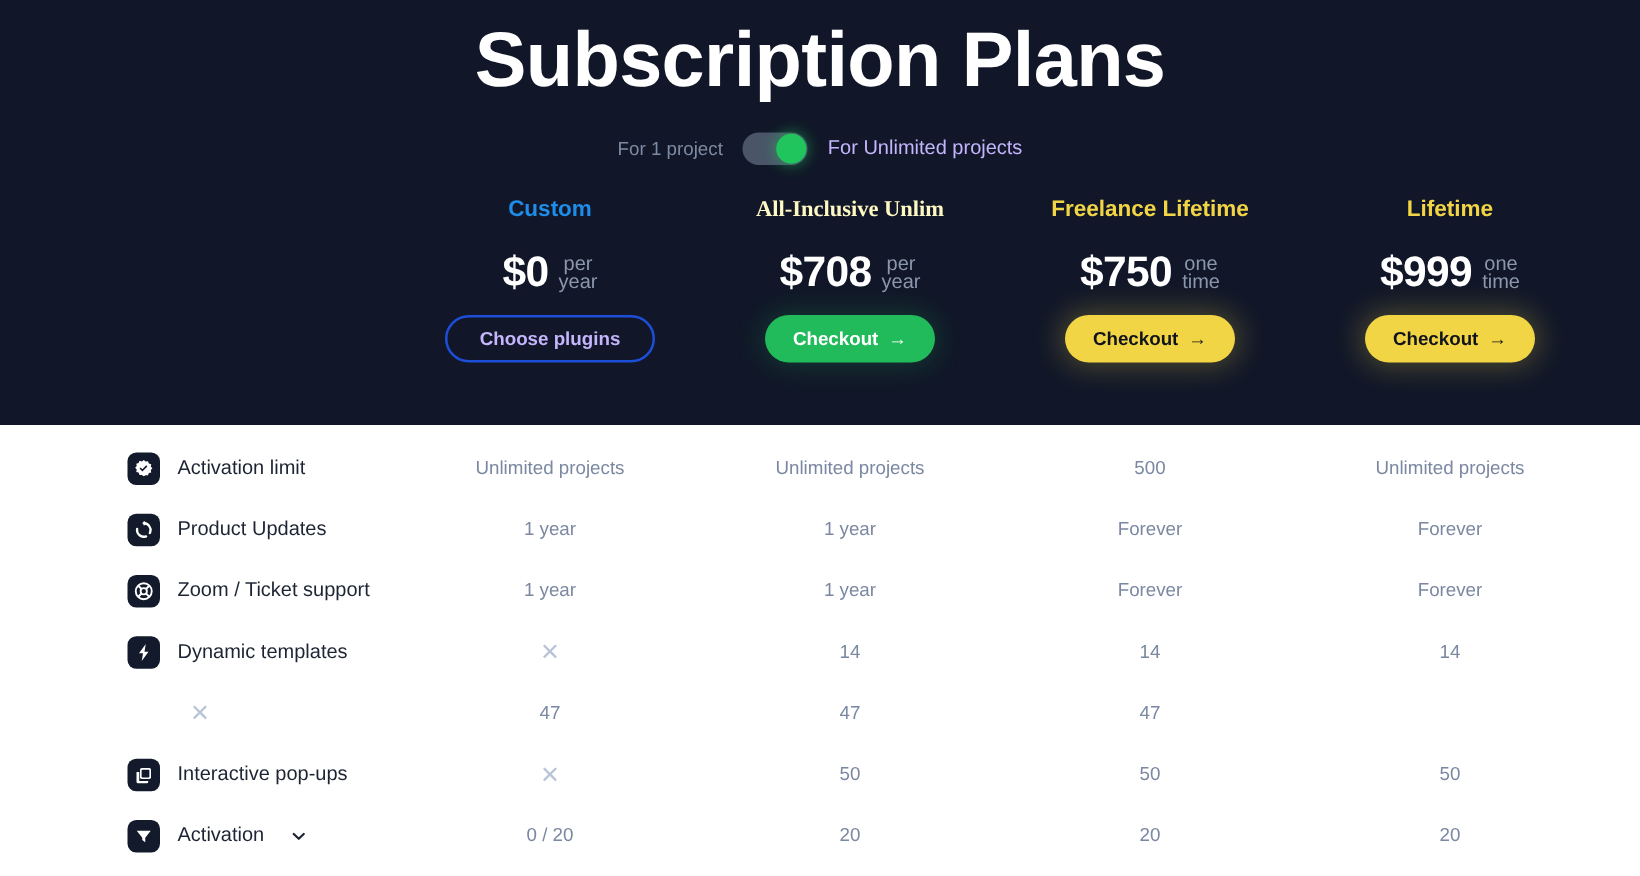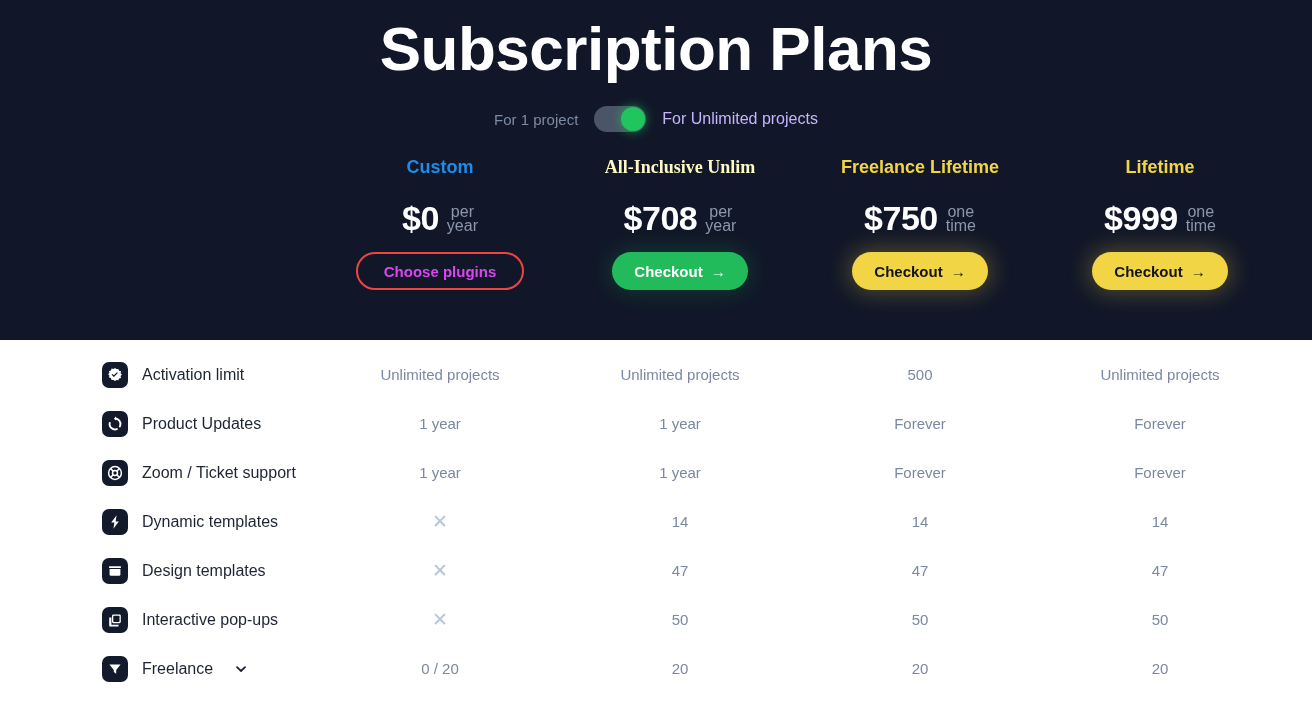--- a/index.html
+++ b/index.html
@@ -119,22 +119,22 @@
     border-radius: 19px;
     font-size: 15px;
     font-weight: bold;
     cursor: pointer;
     border: none;
     font-family: "Liberation Sans", sans-serif;
     white-space: nowrap;
   }
   .btn-outline-blue {
     background: transparent;
-    border: 2px solid #ef4444;
-    color: #d946ef;
+    border: 2px solid #1d4ed8;
+    color: #c4b5fd;
     padding: 0 26px;
   }
   .btn-green {
     background: #22bb5b;
     color: #ffffff;
     box-shadow: 0 0 22px 2px rgba(34,187,91,0.22);
   }
   .btn-yellow {
     background: #f2d544;
     color: #12141c;
@@ -336,29 +336,20 @@
       </div>
       <div class="cell cell-x">
         <span style="color:#b9c4d6;font-size:19px;">✕</span>
       </div>
       <div class="cell">14</div>
       <div class="cell">14</div>
       <div class="cell">14</div>
     </div>
 
     <div class="trow">
-      <div class="feat">
-        <span class="feat-icon">
-          <svg width="16" height="16" viewBox="0 0 16 16">
-            <rect x="2" y="3.2" width="12" height="1.8" rx="0.6" fill="#ffffff"></rect>
-            <path fill="#ffffff" d="M2.6 6h10.8v5.4a1.4 1.4 0 0 1-1.4 1.4H4a1.4 1.4 0 0 1-1.4-1.4z"></path>
-          </svg>
-        </span>
-        <span class="feat-label">Design templates</span>
-      </div>
       <div class="cell cell-x">
         <span style="color:#b9c4d6;font-size:19px;">✕</span>
       </div>
       <div class="cell">47</div>
       <div class="cell">47</div>
       <div class="cell">47</div>
     </div>
 
     <div class="trow">
       <div class="feat">
@@ -379,21 +370,21 @@
       <div class="cell">50</div>
     </div>
 
     <div class="trow">
       <div class="feat">
         <span class="feat-icon">
           <svg width="16" height="16" viewBox="0 0 16 16">
             <path fill="#ffffff" d="M2.4 3.6h11.2L9.2 9.1v3.6L6.8 11V9.1z"></path>
           </svg>
         </span>
-        <span class="feat-label">Freelance</span>
+        <span class="feat-label">Activation</span>
         <span class="chev">
           <svg width="16" height="16" viewBox="0 0 16 16">
             <path fill="none" stroke="#1d2433" stroke-width="1.8" stroke-linecap="round" stroke-linejoin="round" d="M4 6.2l4 3.8 4-3.8"></path>
           </svg>
         </span>
       </div>
       <div class="cell">0 / 20</div>
       <div class="cell">20</div>
       <div class="cell">20</div>
       <div class="cell">20</div>

